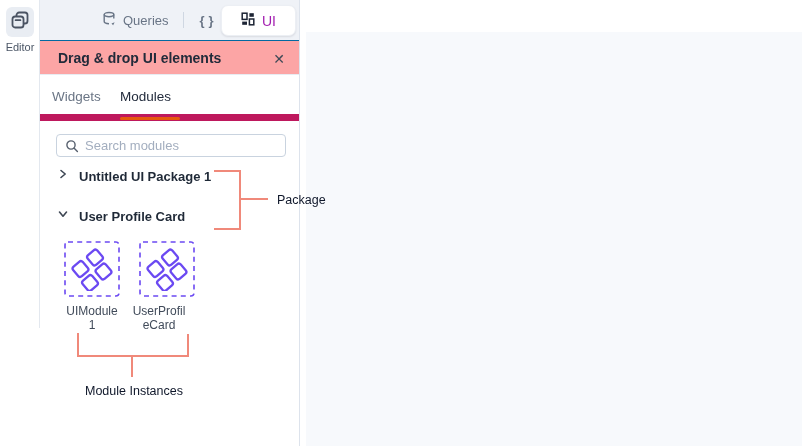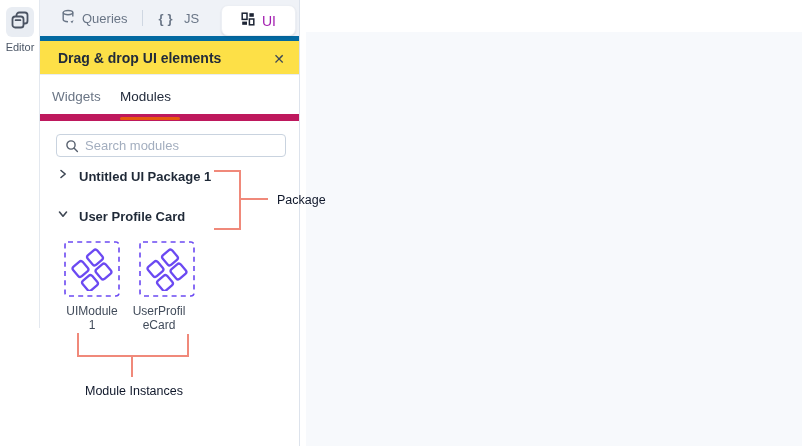--- a/index.html
+++ b/index.html
@@ -24,40 +24,41 @@
     font-size:11px; color:#4b5666;
   }
   
   .panel {
     position:absolute; left:40px; top:0; width:260px; height:446px;
     background:#ffffff; border-right:1px solid #dde3ec; z-index:2;
   }
   .seg-row {
     position:absolute; left:0; top:0; width:100%; height:41px;
     background:#eff2f7; display:flex; align-items:center;
-    border-bottom:5px solid #0369a1;
+    border-bottom:1px solid #0369a1;
+    padding-left:41px;
   }
   .seg-item {
     display:flex; align-items:center; gap:6px; font-size:13px;
     color:#697586; cursor:pointer; white-space:nowrap;
   }
   .seg-queries { margin-left:21px; }
   .seg-divider { width:1px; height:16px; background:#cfd7e2; margin:0 13px 0 14px; }
   .seg-js { margin-left:3px; letter-spacing:.2px; }
   .seg-js .braces { font-weight:700; margin-right:5px; }
   .seg-ui {
     position:absolute; left:181px; top:5px; width:75px; height:31px;
     background:#ffffff; border-radius:7px; border:1px solid #eceff4;
     box-shadow:0 1px 2px rgba(16,24,40,.10);
     display:flex; align-items:center; justify-content:center; gap:7px;
     color:#a21caf; font-size:14px; font-weight:500; cursor:pointer;
   }
   .pane-header {
     position:absolute; left:0; top:41px; width:100%; height:34px;
-    background:#fde047; border-bottom:1px solid #e8ecf2;
+    background:#fca5a5; border-bottom:1px solid #e8ecf2;
     display:flex; align-items:center;
   }
   .pane-title { margin-left:18px; font-size:14px; font-weight:700; color:#222b3a; }
   .pane-close {
     position:absolute; right:9px; top:7px; width:22px; height:22px;
     display:flex; align-items:center; justify-content:center;
     font-size:14px; color:#3f4956; cursor:pointer;
   }
   .tab-row {
     position:absolute; left:0; top:75px; width:100%; height:46px;

